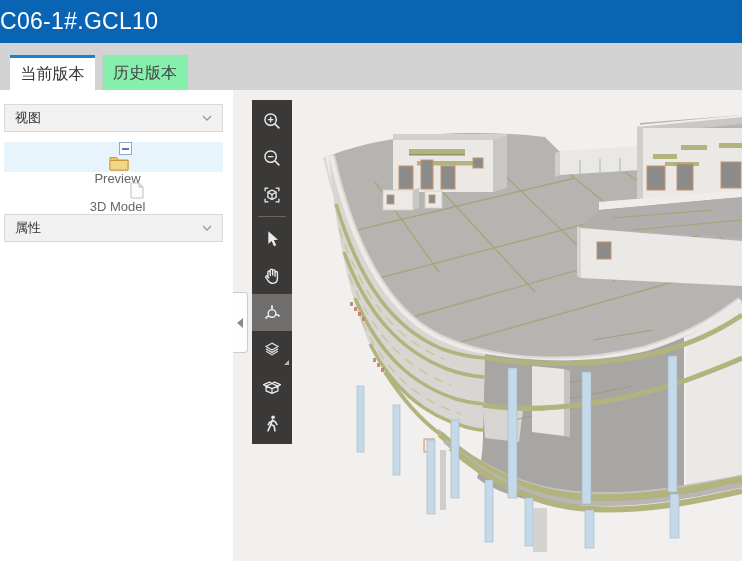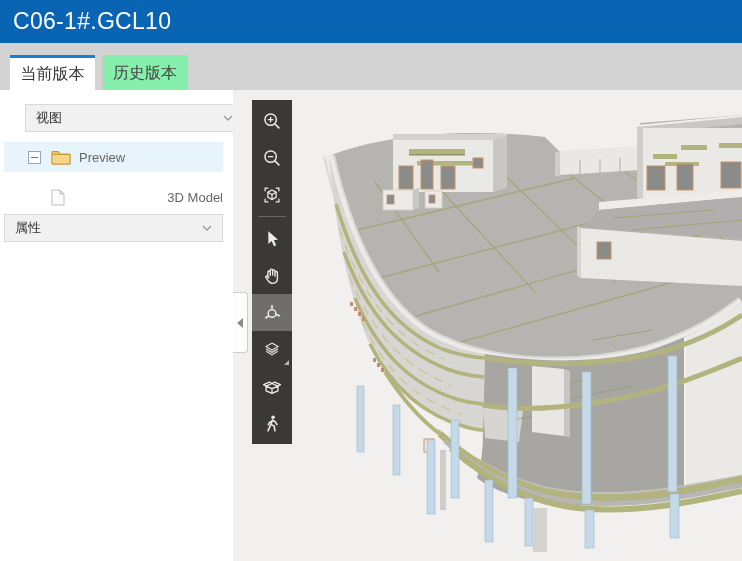--- a/index.html
+++ b/index.html
@@ -1,40 +1,40 @@
 <!DOCTYPE html>
 <html><head>
 <meta charset="utf-8">
 <style>
   html,body{margin:0;padding:0;background:#fff;}
   #app{position:relative;width:742px;height:561px;overflow:hidden;
        font-family:"Liberation Sans","DejaVu Sans",sans-serif;background:#fff;}
 
   
   .titlebar{position:absolute;left:0;top:0;width:742px;height:43px;background:#0a64b4;}
-  .titlebar .title{color:#fff;font-size:23px;line-height:43px;padding-left:13px;font-weight:500;letter-spacing:.3px;}
+  .titlebar .title{color:#fff;font-size:23px;line-height:43px;padding-left:0;font-weight:500;letter-spacing:.3px;}
 
   
   .tabbar{position:absolute;left:0;top:43px;width:742px;height:47px;background:#d3d3d3;}
   .tab{position:absolute;top:12px;height:35px;box-sizing:border-box;font-size:16px;color:#333;
        display:flex;align-items:center;justify-content:center;cursor:default;}
   .tab.active{left:10px;width:85px;background:#fff;border-top:3px solid #1583d5;}
   .tab.inactive{left:102px;width:86px;background:#86efac;border:1px solid #c7c7c7;border-bottom:none;color:#444;}
 
   
   .main{position:absolute;left:0;top:90px;width:742px;height:471px;}
   .sidebar{position:absolute;left:0;top:0;width:233px;height:471px;background:#fff;}
   .section-header{position:absolute;left:4px;width:219px;height:28px;box-sizing:border-box;
        background:#f1f1f1;border:1px solid #d8d8d8;display:flex;align-items:center;
        padding:0 10px;font-size:13px;color:#333;}
   .section-header .chev{margin-left:auto;display:flex;align-items:center;}
-  .sec-view{top:14px;margin-left:21px;}
+  .sec-view{top:14px;}
   .sec-props{top:124px;gap:19px;}
 
-  .tree-row{position:absolute;left:4px;width:219px;height:30px;display:flex;align-items:center;font-size:13px;color:#666;}
+  .tree-row{position:absolute;left:4px;width:219px;height:30px;display:flex;align-items:center;font-size:13px;color:#666;flex-direction:column;}
   .tree-row.selected{background:#e7f4fc;}
   .row-preview{top:52px;}
   .row-model{top:92px;justify-content:space-between;}
   .expander{width:13px;height:13px;box-sizing:border-box;background:#fff;border:1px solid #8fa8c8;
        position:relative;margin-left:24px;flex:0 0 auto;}
   .expander::after{content:"";position:absolute;left:2px;right:2px;top:5px;height:1.5px;background:#5a7aa0;}
   .tree-icon{margin-left:10px;flex:0 0 auto;display:flex;}
   .tree-label{margin-left:8px;}
   .row-model .tree-icon{margin-left:47px;}
 

